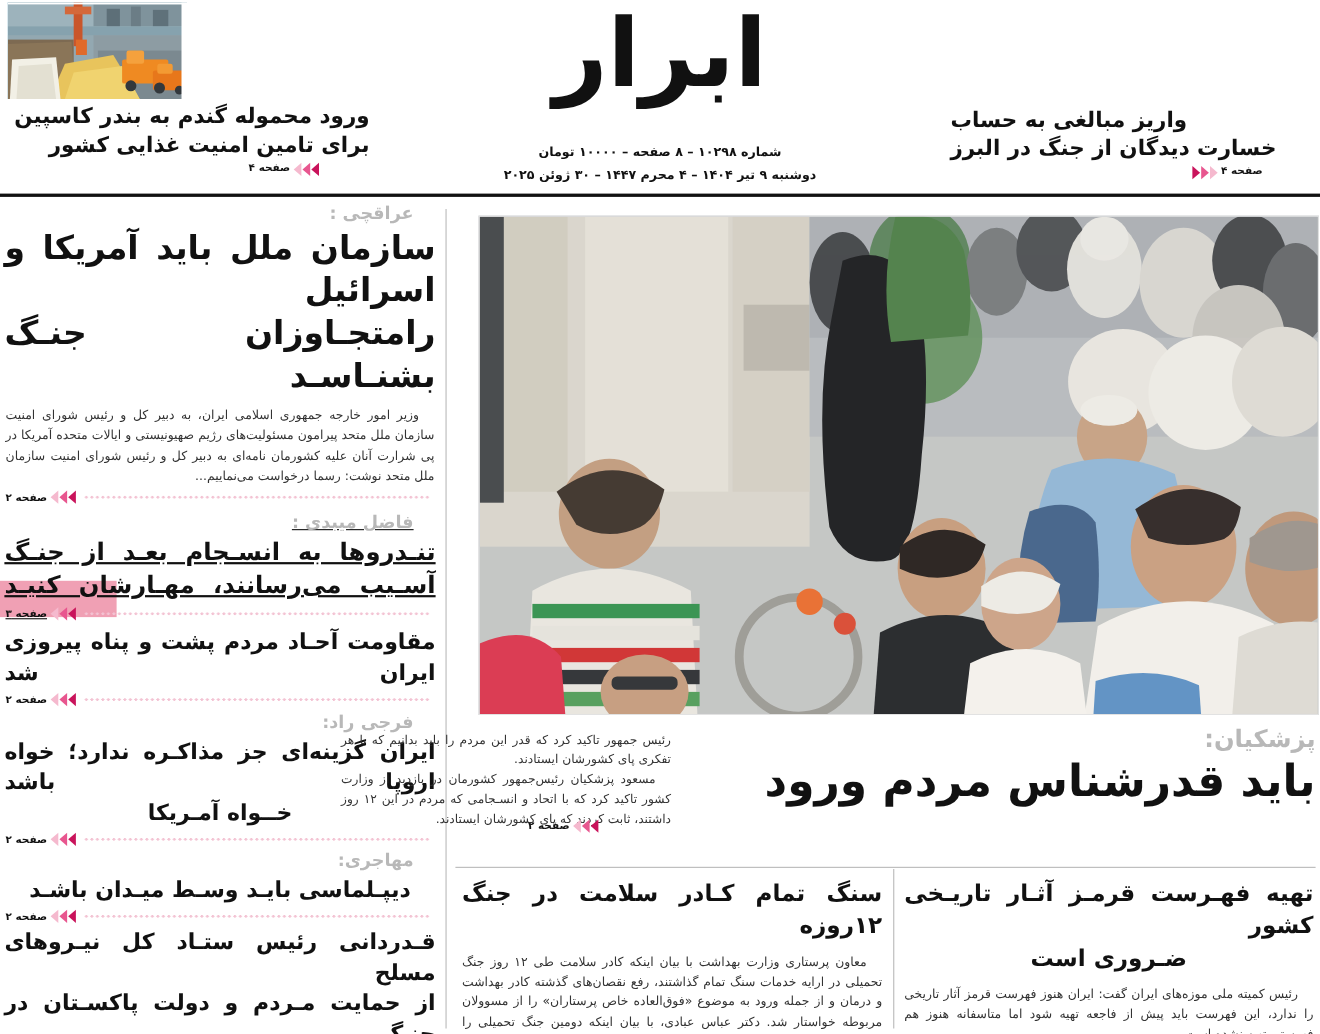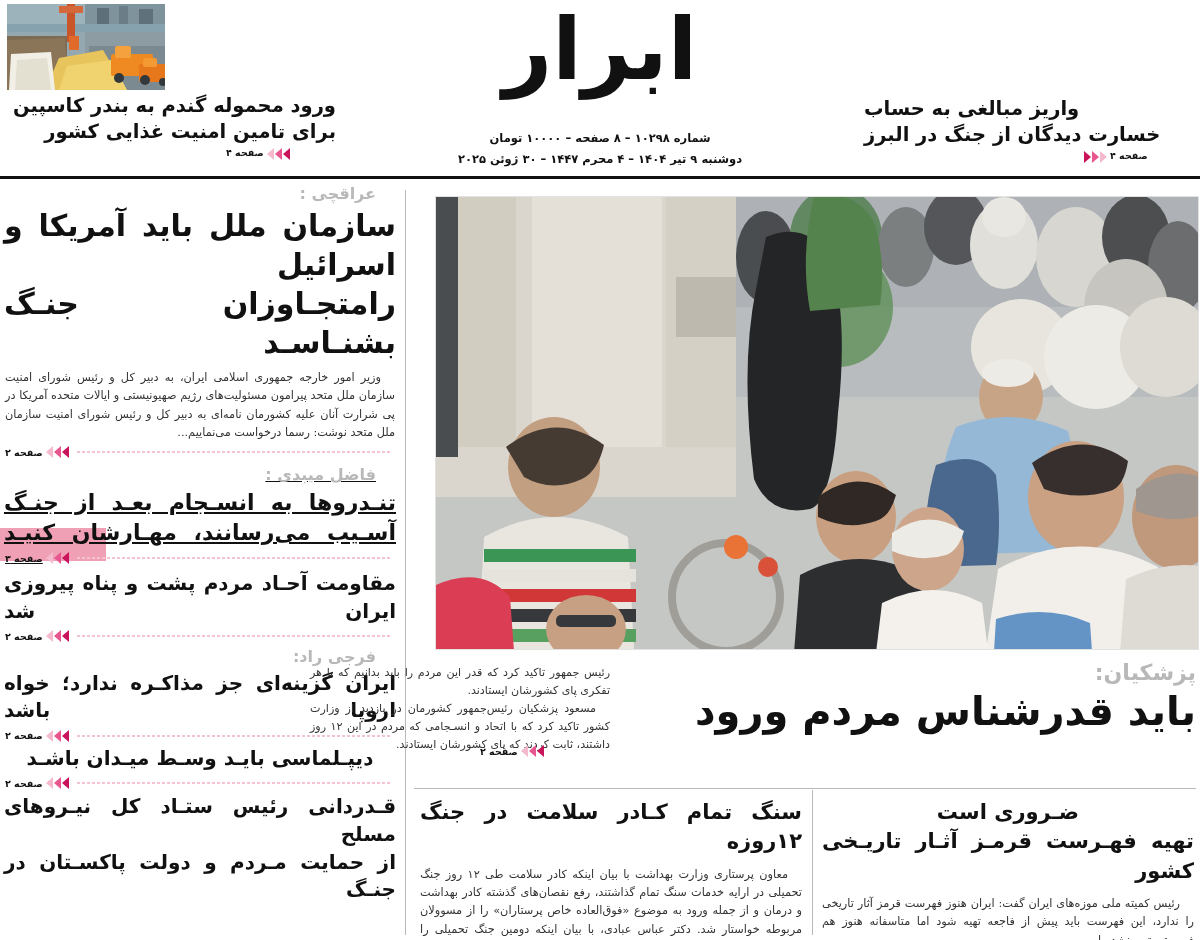--- a/index.html
+++ b/index.html
@@ -233,32 +233,34 @@
           <i class="chev chev-l c2"></i>
           <i class="chev chev-l c3"></i>
         </span>
         <span class="dots"></span>
       </div>
     </div>
 
     <div style="margin-top:5px;">
       <div class="kicker">فرجی راد:</div>
       <div class="hl hl-md">ایران گزینه‌ای جز مذاکـره ندارد؛ خواه اروپا باشد</div>
+      <div class="hl hl-md" style="text-align:center;text-align-last:center;">خــواه آمـریکا</div>
       <div class="pgref left-align" style="margin:5px 5px 0 5px;">
         <span class="pglabel">صفحه ۲</span>
         <span class="chevrow">
           <i class="chev chev-l c1"></i>
           <i class="chev chev-l c2"></i>
           <i class="chev chev-l c3"></i>
         </span>
         <span class="dots"></span>
       </div>
     </div>
 
     <div style="margin-top:3px;">
+      <div class="kicker">مهاجری:</div>
       <div class="hl hl-md" style="text-align:center;text-align-last:center;">دیپـلماسی بایـد وسـط میـدان باشـد</div>
       <div class="pgref left-align" style="margin:5px 5px 0 5px;">
         <span class="pglabel">صفحه ۲</span>
         <span class="chevrow">
           <i class="chev chev-l c1"></i>
           <i class="chev chev-l c2"></i>
           <i class="chev chev-l c3"></i>
         </span>
         <span class="dots"></span>
       </div>
@@ -371,19 +373,19 @@
 
   <div class="hrule" style="left:414px;top:788px;width:782px;"></div>
 
   <div class="bot" style="left:420px;top:798px;width:382px;">
     <h2>سنگ تمام کـادر سلامت در جنگ ۱۲روزه</h2>
     <div class="body-txt">معاون پرستاری وزارت بهداشت با بیان اینکه کادر سلامت طی ۱۲ روز جنگ تحمیلی در ارایه خدمات سنگ تمام گذاشتند، رفع نقصان‌های گذشته کادر بهداشت و درمان و از جمله ورود به موضوع «فوق‌العاده خاص پرستاران» را از مسوولان مربوطه خواستار شد. دکتر عباس عبادی، با بیان اینکه دومین جنگ تحمیلی را تجربه کردیم، اظهار کرد: کادر درمان...</div>
 
   </div>
 
   <div class="bot" style="left:822px;top:798px;width:372px;">
+    <h2>تهیه فهـرست قرمـز آثـار تاریـخی کشور</h2>
     <h2 style="text-align:center;text-align-last:center;">ضـروری است</h2>
-    <h2>تهیه فهـرست قرمـز آثـار تاریـخی کشور</h2>
     <div class="body-txt">رئیس کمیته ملی موزه‌های ایران گفت: ایران هنوز فهرست قرمز آثار تاریخی را ندارد، این فهرست باید پیش از فاجعه تهیه شود اما متاسفانه هنوز هم فهرستی تهیه نشده است.</div>
 
   </div>
 
 </div>
 
 </body></html>

